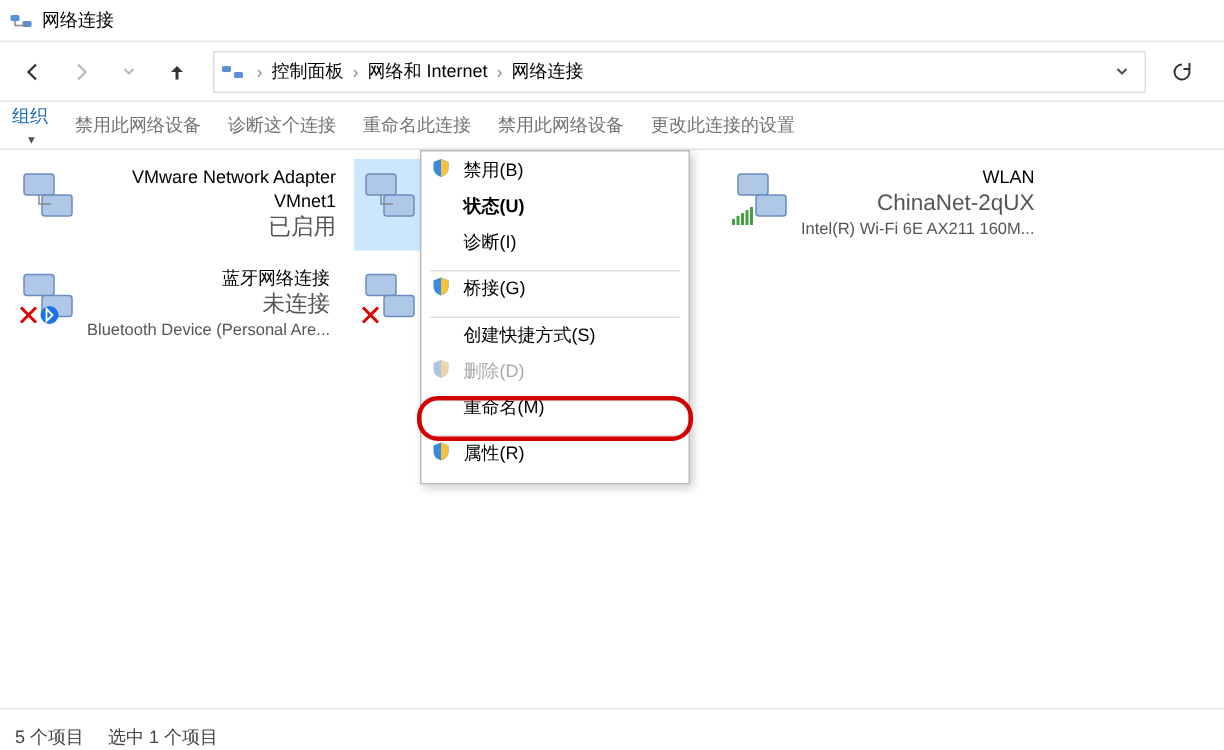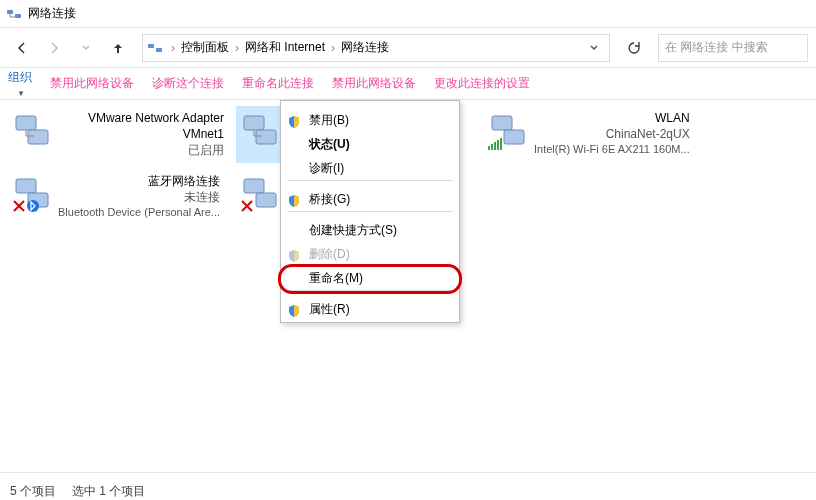--- a/index.html
+++ b/index.html
@@ -11,34 +11,34 @@
 .nav-btn { width: 28px; height: 28px; display: flex; align-items: center; justify-content: center; cursor: pointer; color: #555; }
 .nav-btn.disabled { color: #bbb; }
 .breadcrumb { flex: 1; display: flex; align-items: center; height: 28px; border: 1px solid #ddd; padding: 0 4px; margin: 0 6px; gap: 2px; }
 .breadcrumb .bc-icon { width: 16px; height: 16px; margin-right: 4px; }
 .bc-sep { color: #888; padding: 0 2px; }
 .bc-seg { padding: 0 2px; cursor: pointer; }
 .bc-drop { width: 22px; height: 22px; display:flex; align-items:center; justify-content:center; color:#555; margin-left:auto; cursor:pointer; }
 .refresh-btn { width: 28px; height: 28px; display:flex; align-items:center; justify-content:center; cursor:pointer; color:#555; margin-right:6px; }
 .search-box { width: 150px; height: 28px; border: 1px solid #ddd; padding: 0 6px; display:flex; align-items:center; color:#999; }
 .toolbar { height: 32px; display:flex; align-items:center; padding: 0 8px; border-bottom: 1px solid #e5e5e5; gap: 18px; }
-.tb-item { color: #ec4899; cursor:pointer; font-size:12px; display:flex; align-items:center; gap:2px; }
+.tb-item { color: #737373; cursor:pointer; font-size:12px; display:flex; align-items:center; gap:2px; }
 .tb-item.organize { color:#1a6ab8;flex-direction:column; }
 .tb-chev { font-size:9px; color:#555; margin-left:2px; }
 .content { position:relative; height: 370px; padding: 6px 8px; }
 .adapter-row { display:flex; gap:8px; }
 .adapter { width: 220px; display:flex; gap:6px; padding:4px; }
 .adapter.selected { background:#cce8ff; }
 .adapter-icon { width:40px; height:40px; flex-shrink:0; position:relative; }
 .adapter-text { line-height:1.35;text-align:right; }
 .adapter-text .a-title { font-size:12px; }
-.adapter-text .a-sub { font-size:12px; color:#555; }
+.adapter-text .a-sub { font-size:15px; color:#555; }
 .adapter-text .a-dev { font-size:11px; color:#555; white-space:nowrap; overflow:hidden; text-overflow:ellipsis; max-width:170px; }
 .ctx-menu { position:absolute; left:280px; top:0px; width:180px; background:#fff; border:1px solid #bbb; box-shadow:2px 2px 6px rgba(0,0,0,0.2); padding:4px 0; z-index:10; }
-.ctx-item { height:24px; display:flex; align-items:flex-end; padding:0 10px 0 28px; font-size:12px; cursor:pointer; position:relative; }
+.ctx-item { height:24px; display:flex; align-items:flex-start; padding:0 10px 0 28px; font-size:12px; cursor:pointer; position:relative; }
 .ctx-item.bold { font-weight:bold; }
 .ctx-item.disabled { color:#aaa; }
 .ctx-sep { height:1px; background:#ddd; margin:3px 6px; }
 .ctx-shield { position:absolute; left:6px; width:14px; height:14px; }
 .ctx-highlight { position:absolute; left:278px; top:164px; width:184px; height:30px; border:3px solid #d40000; border-radius:14px; z-index:20; pointer-events:none; }
 .status-bar { position:absolute; bottom:0; left:0; right:0; height:28px; border-top:1px solid #e5e5e5; display:flex; align-items:flex-end; padding:0 10px; font-size:12px; color:#444; gap:16px; }
 .wifi-bars { display:inline-flex; align-items:flex-end; gap:1px; }
 .wifi-bars span { width:2px; background:#45a045; }
 .wifi-bars span:nth-child(1){height:4px;}
 .wifi-bars span:nth-child(2){height:6px;}
@@ -97,23 +97,20 @@
           <path d="M2 3l3 3 3-3" stroke="#555" stroke-width="1.5" fill="none"></path>
         </svg>
       </span>
   </div>
   <div class="refresh-btn">
       <svg width="16" height="16" viewBox="0 0 16 16">
         <path d="M8 3a5 5 0 1 0 4.5 2.8" stroke="#333" stroke-width="1.3" fill="none"></path>
         <path d="M13 2v4h-4" stroke="#333" stroke-width="1.3" fill="none"></path>
       </svg>
     </div>
-  <div class="search-box">
-    <span>在 网络连接 中搜索</span>
-  </div>
 </div>
 
 <div class="toolbar">
   <span class="tb-item organize">
       <span>组织</span>
       <span class="tb-chev">▾</span>
     </span>
   <span class="tb-item">禁用此网络设备</span>
   <span class="tb-item">诊断这个连接</span>
   <span class="tb-item">重命名此连接</span>

